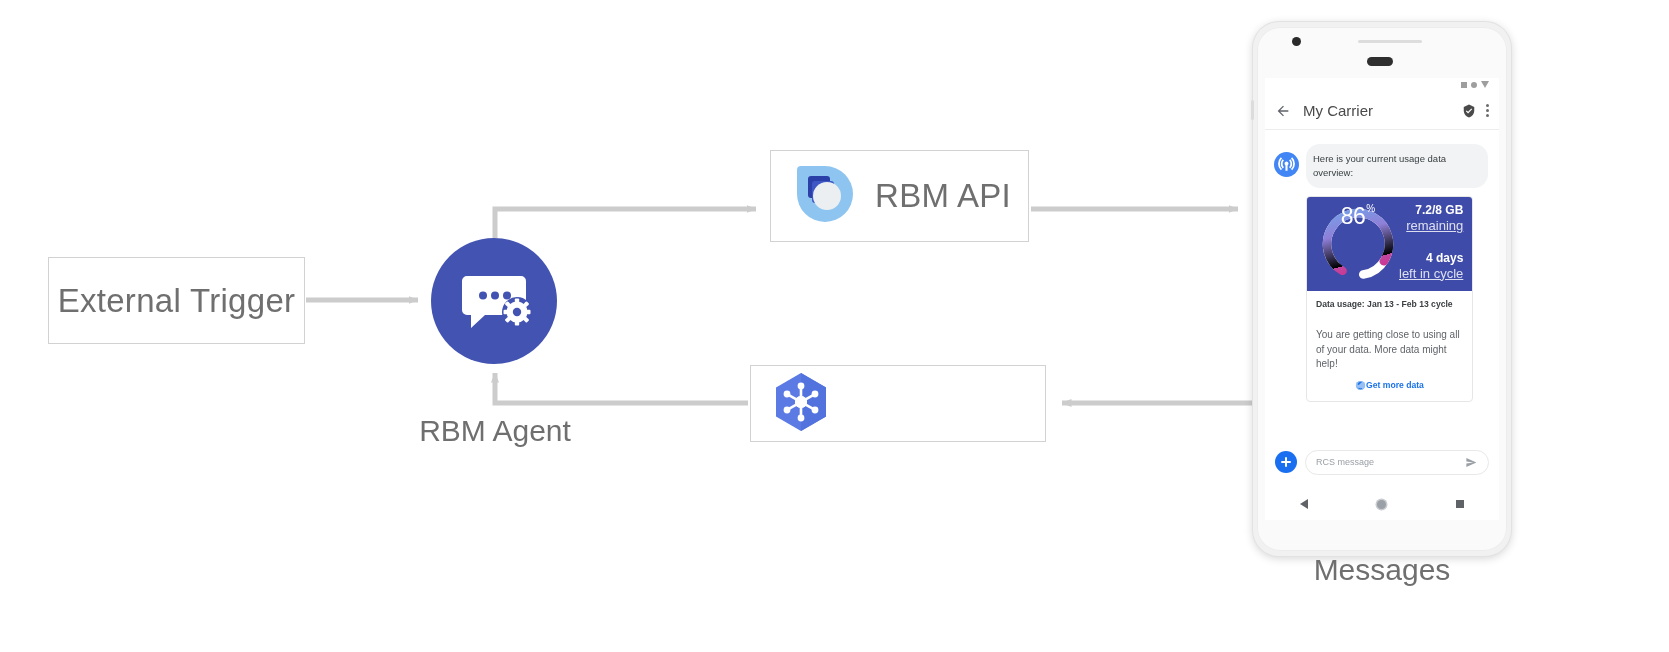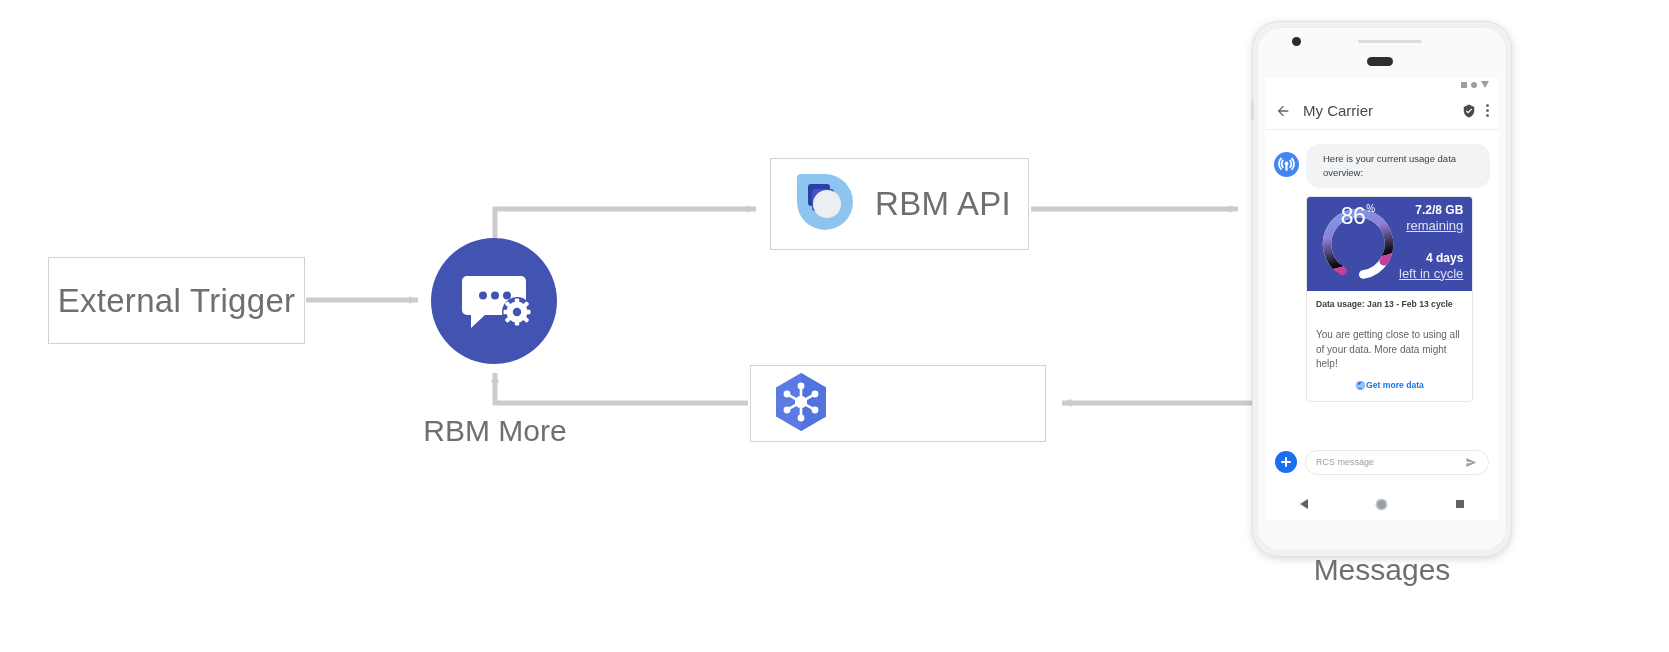--- a/index.html
+++ b/index.html
@@ -50,21 +50,21 @@
     top: 257px;
     width: 257px;
     height: 87px;
     justify-content: center;
   }
   #external-trigger .node-label { font-size: 33px; }
 
   
   #rbm-api-box {
     left: 770px;
-    top: 158px;
+    top: 150px;
     width: 259px;
     height: 92px;
     padding-left: 22px;
   }
   #rbm-api-box .node-label { font-size: 33px; margin-left: 18px; }
 
   
   #webhook-box {
     left: 750px;
     top: 365px;
@@ -238,21 +238,21 @@
     width: 25px; height: 25px;
     border-radius: 50%;
     background: #4285f4;
     flex: 0 0 auto;
     position: relative;
     margin-top: 8px;
   }
   #text-bubble {
     background: #f1f3f4;
     border-radius: 14px;
-    padding: 8px 17px;
+    padding: 8px 7px;
     font-size: 9.5px;
     line-height: 1.45;
     color: #3c4043;
     max-width: 168px;
   }
 
   
   #rich-card {
     margin-top: 8px;
     margin-left: 32px;
@@ -476,21 +476,21 @@
           <rect x="8" y="-2.2" width="5.5" height="4.4" rx="1"></rect>
           <rect x="-11.6" y="-9.8" width="5" height="4.2" rx="1" transform="rotate(45 -9.1 -7.7)"></rect>
           <rect x="6.6" y="5.6" width="5" height="4.2" rx="1" transform="rotate(45 9.1 7.7)"></rect>
           <rect x="6.6" y="-9.8" width="5" height="4.2" rx="1" transform="rotate(-45 9.1 -7.7)"></rect>
           <rect x="-11.6" y="5.6" width="5" height="4.2" rx="1" transform="rotate(-45 -9.1 7.7)"></rect>
         </g>
         <circle cx="0" cy="0" r="4.2" fill="#4253b2"></circle>
       </g>
     </svg>
   </div>
-  <div id="agent-caption">RBM More</div>
+  <div id="agent-caption">RBM Agent</div>
 
   <div class="node-box" id="rbm-api-box">
     <span class="logo-slot">
       <svg width="64" height="64" viewBox="0 0 64 64">
         <path d="M32,4 A28,28 0 1 1 4,32 L4,8 A4,4 0 0 1 8,4 Z" fill="#8ec5f0"></path>
         <path d="M18,14 h16 a3,3 0 0 1 3,3 v16 a3,3 0 0 1 -3,3 h-16 a3,3 0 0 1 -3,-3 v-16 a3,3 0 0 1 3,-3 z" fill="#2b3fa8"></path>
         <path d="M22,19 h16 a3,3 0 0 1 3,3 v16 a3,3 0 0 1 -3,3 h-16 a3,3 0 0 1 -3,-3 v-16 a3,3 0 0 1 3,-3 z" fill="#3f57c4"></path>
         <circle cx="34" cy="34" r="14" fill="#eceff1"></circle>
       </svg>
     </span>

